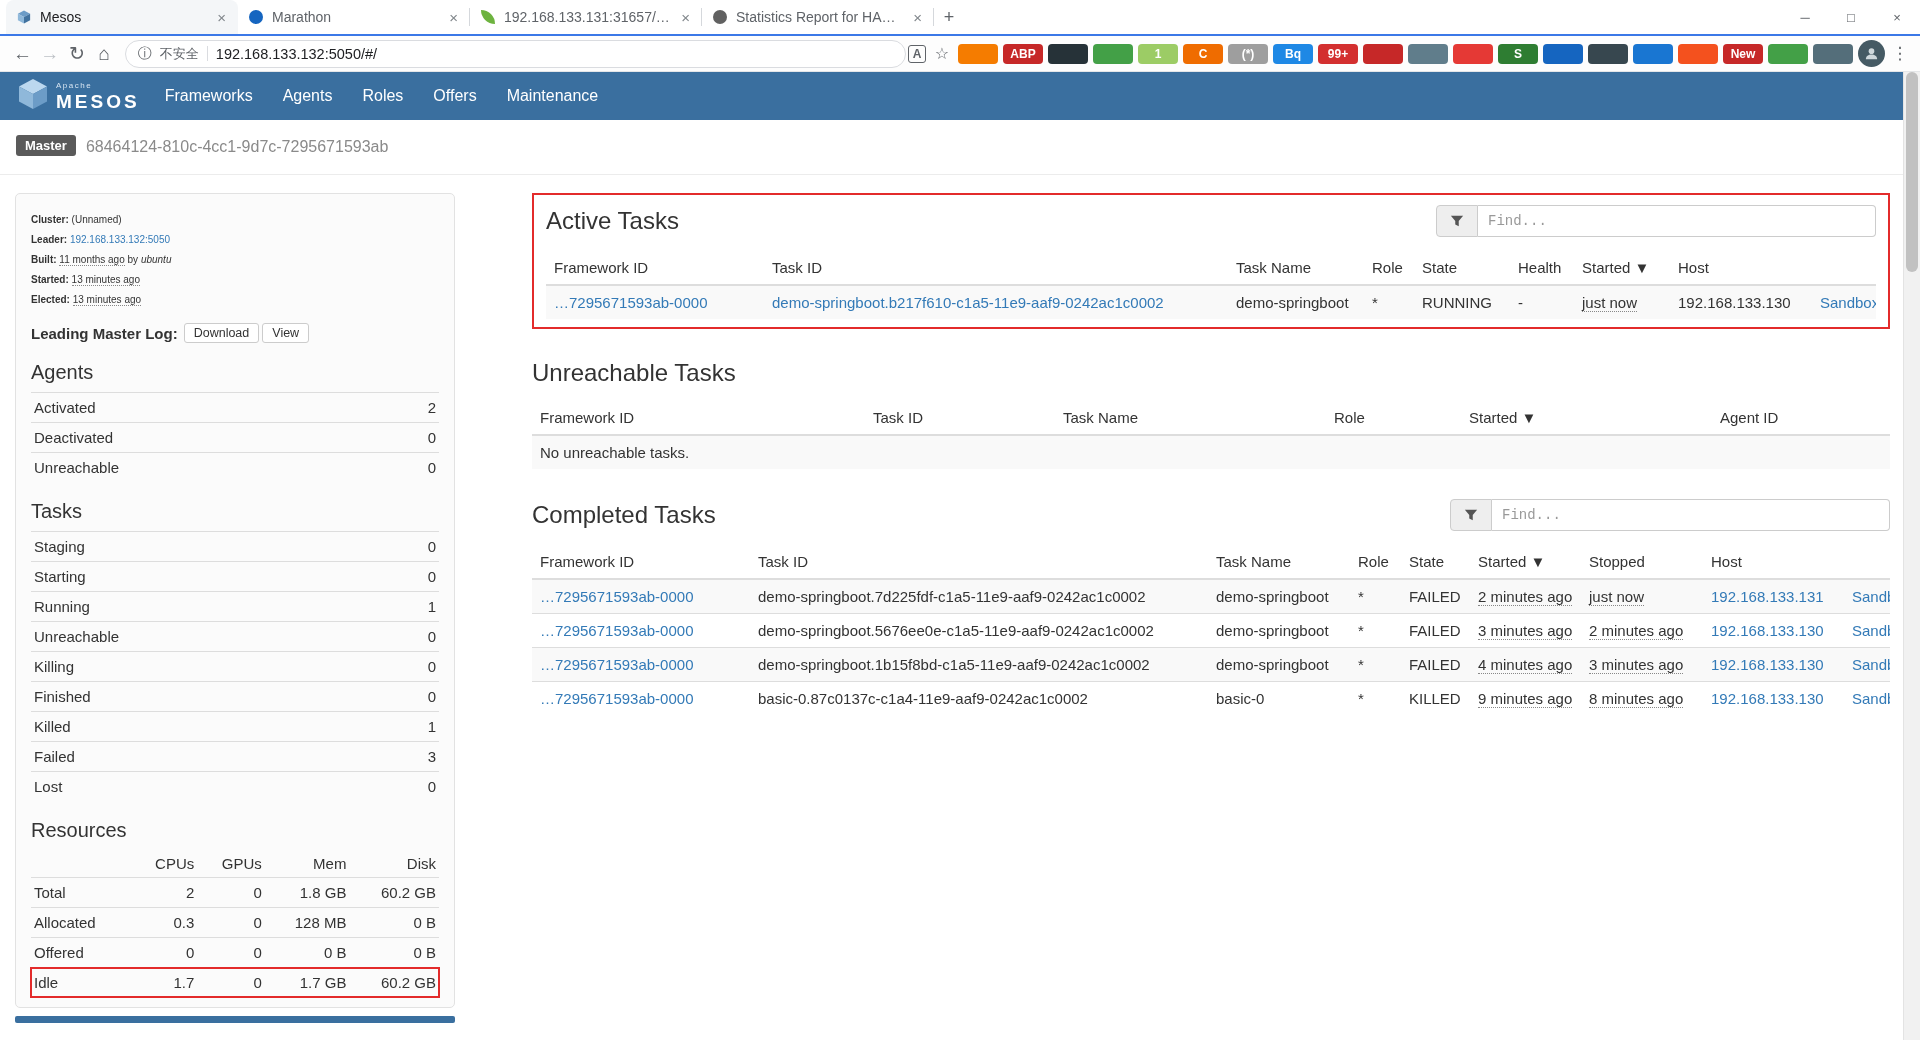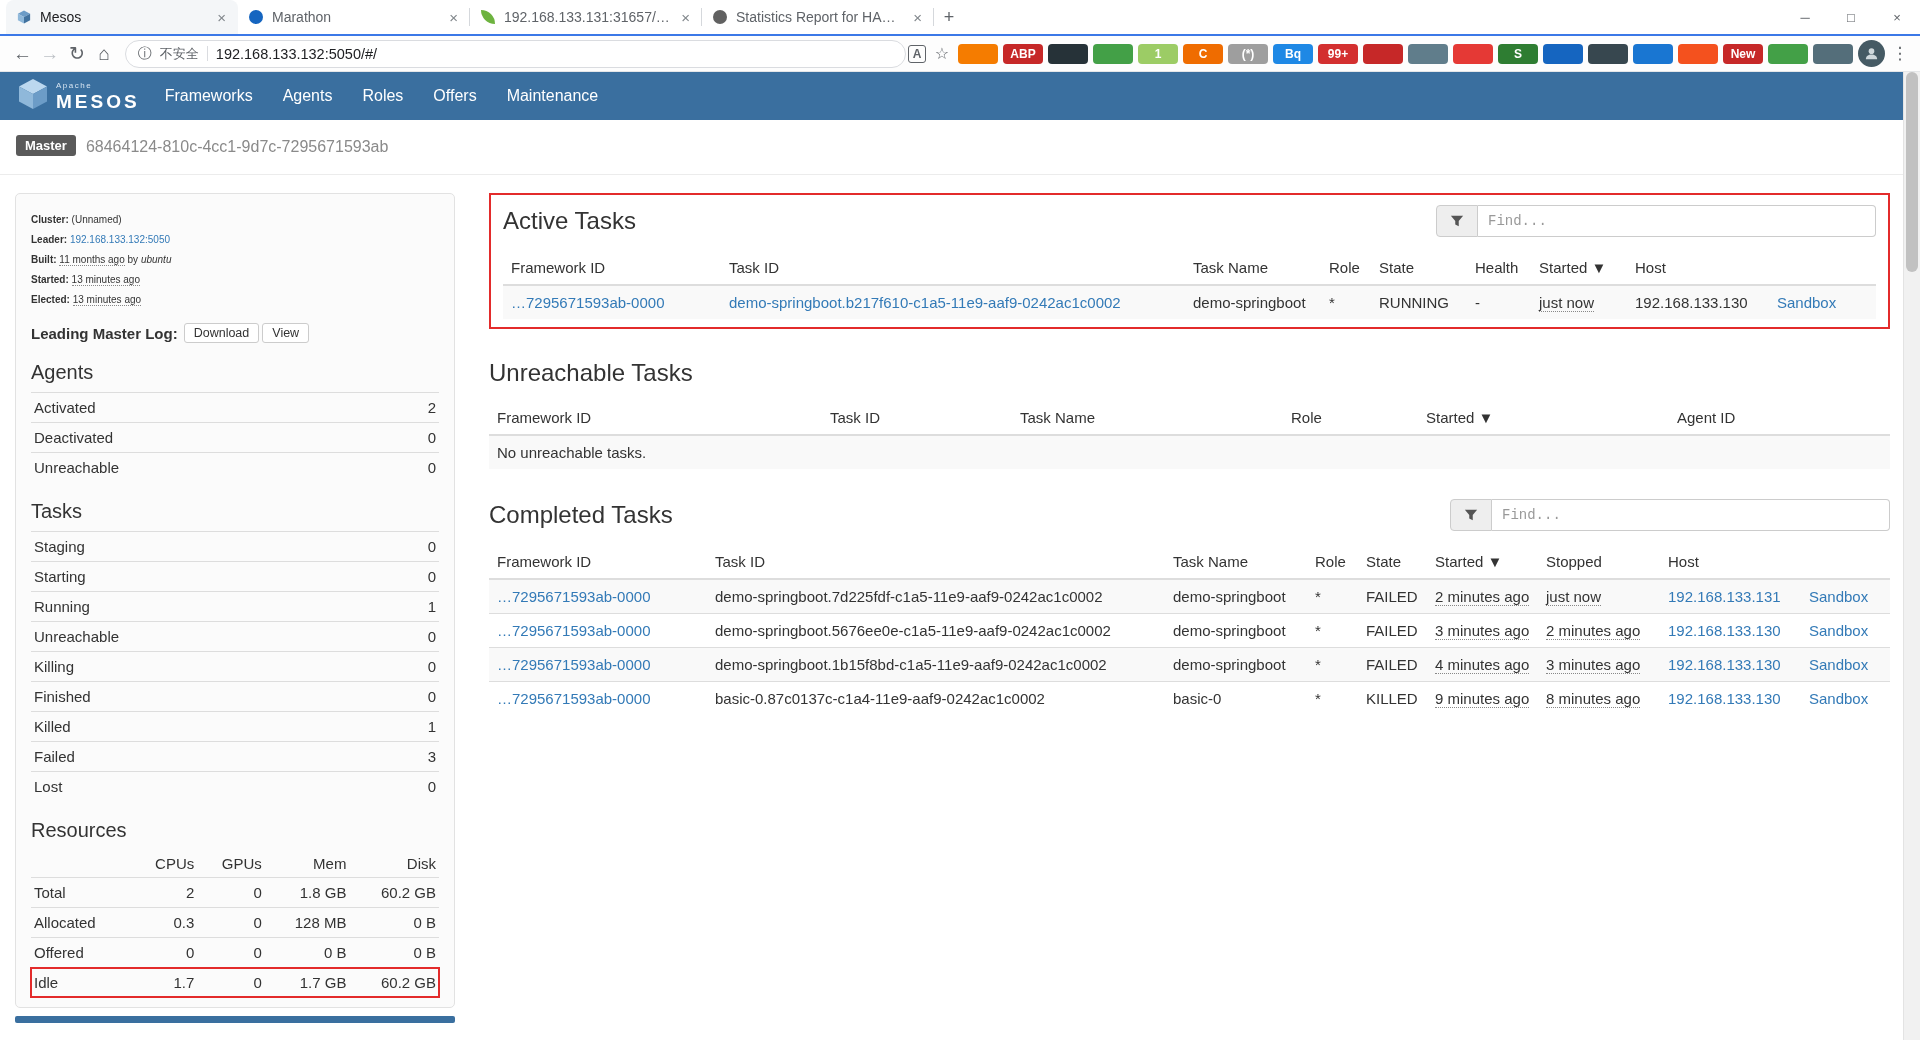--- a/index.html
+++ b/index.html
@@ -54,21 +54,21 @@
 
   
   .master-row { padding:15px 0 18px 16px; border-bottom:1px solid #ececec; display:flex; align-items:flex-end; gap:10px; }
   .master-badge { background:#5a5a5a; color:#fff; font-size:13px; font-weight:bold; padding:3px 9px; border-radius:3px; }
   .master-id { color:#8a8a8a; font-size:16px; }
 
   
   .content { display:flex; align-items:flex-start; padding:18px 30px 0 15px; gap:34px; }
   .side-col { width:440px; flex:none; }
   .sidebar { border:1px solid #e2e2e2; background:#fbfbfb; border-radius:5px; padding:16px 15px 10px; }
-  .main { flex:1; min-width:0; }
+  .main { flex:1; min-width:0;margin-left:43px; }
 
   
   .info-line { font-size:10px; line-height:20px; }
   .info-line b { font-weight:bold; }
   a { color:#337ab7; text-decoration:none; }
   .reltime { border-bottom:1px dotted #888; }
   .log-row { margin:13px 0 2px; font-size:15px; font-weight:bold; display:flex; align-items:center; gap:6px; }
   .btn-xs { font-size:12.5px; font-weight:normal; padding:2px 9px; border:1px solid #ccc; background:#fff; border-radius:3px; color:#333; }
   .btn-xs + .btn-xs { margin-left:-3px; }
   .side-h { font-size:20px; font-weight:400; color:#333; margin:18px 0 8px; }

